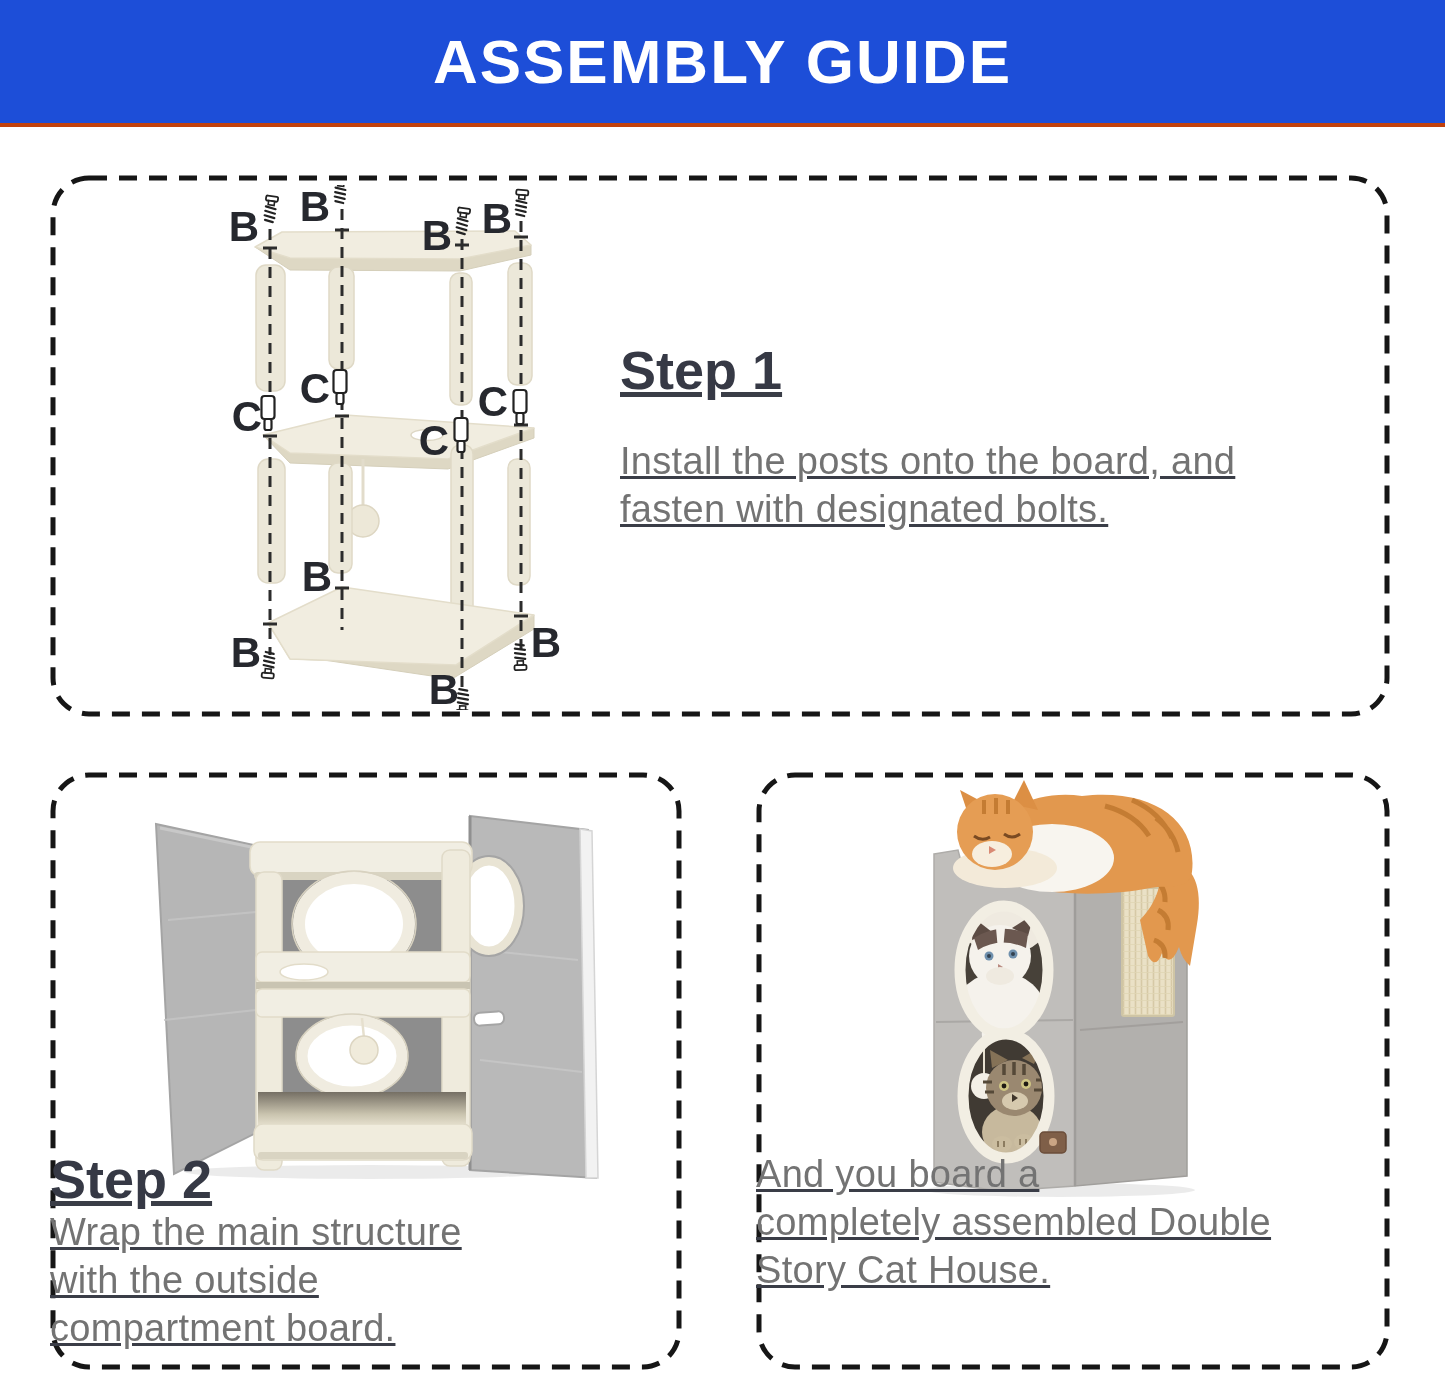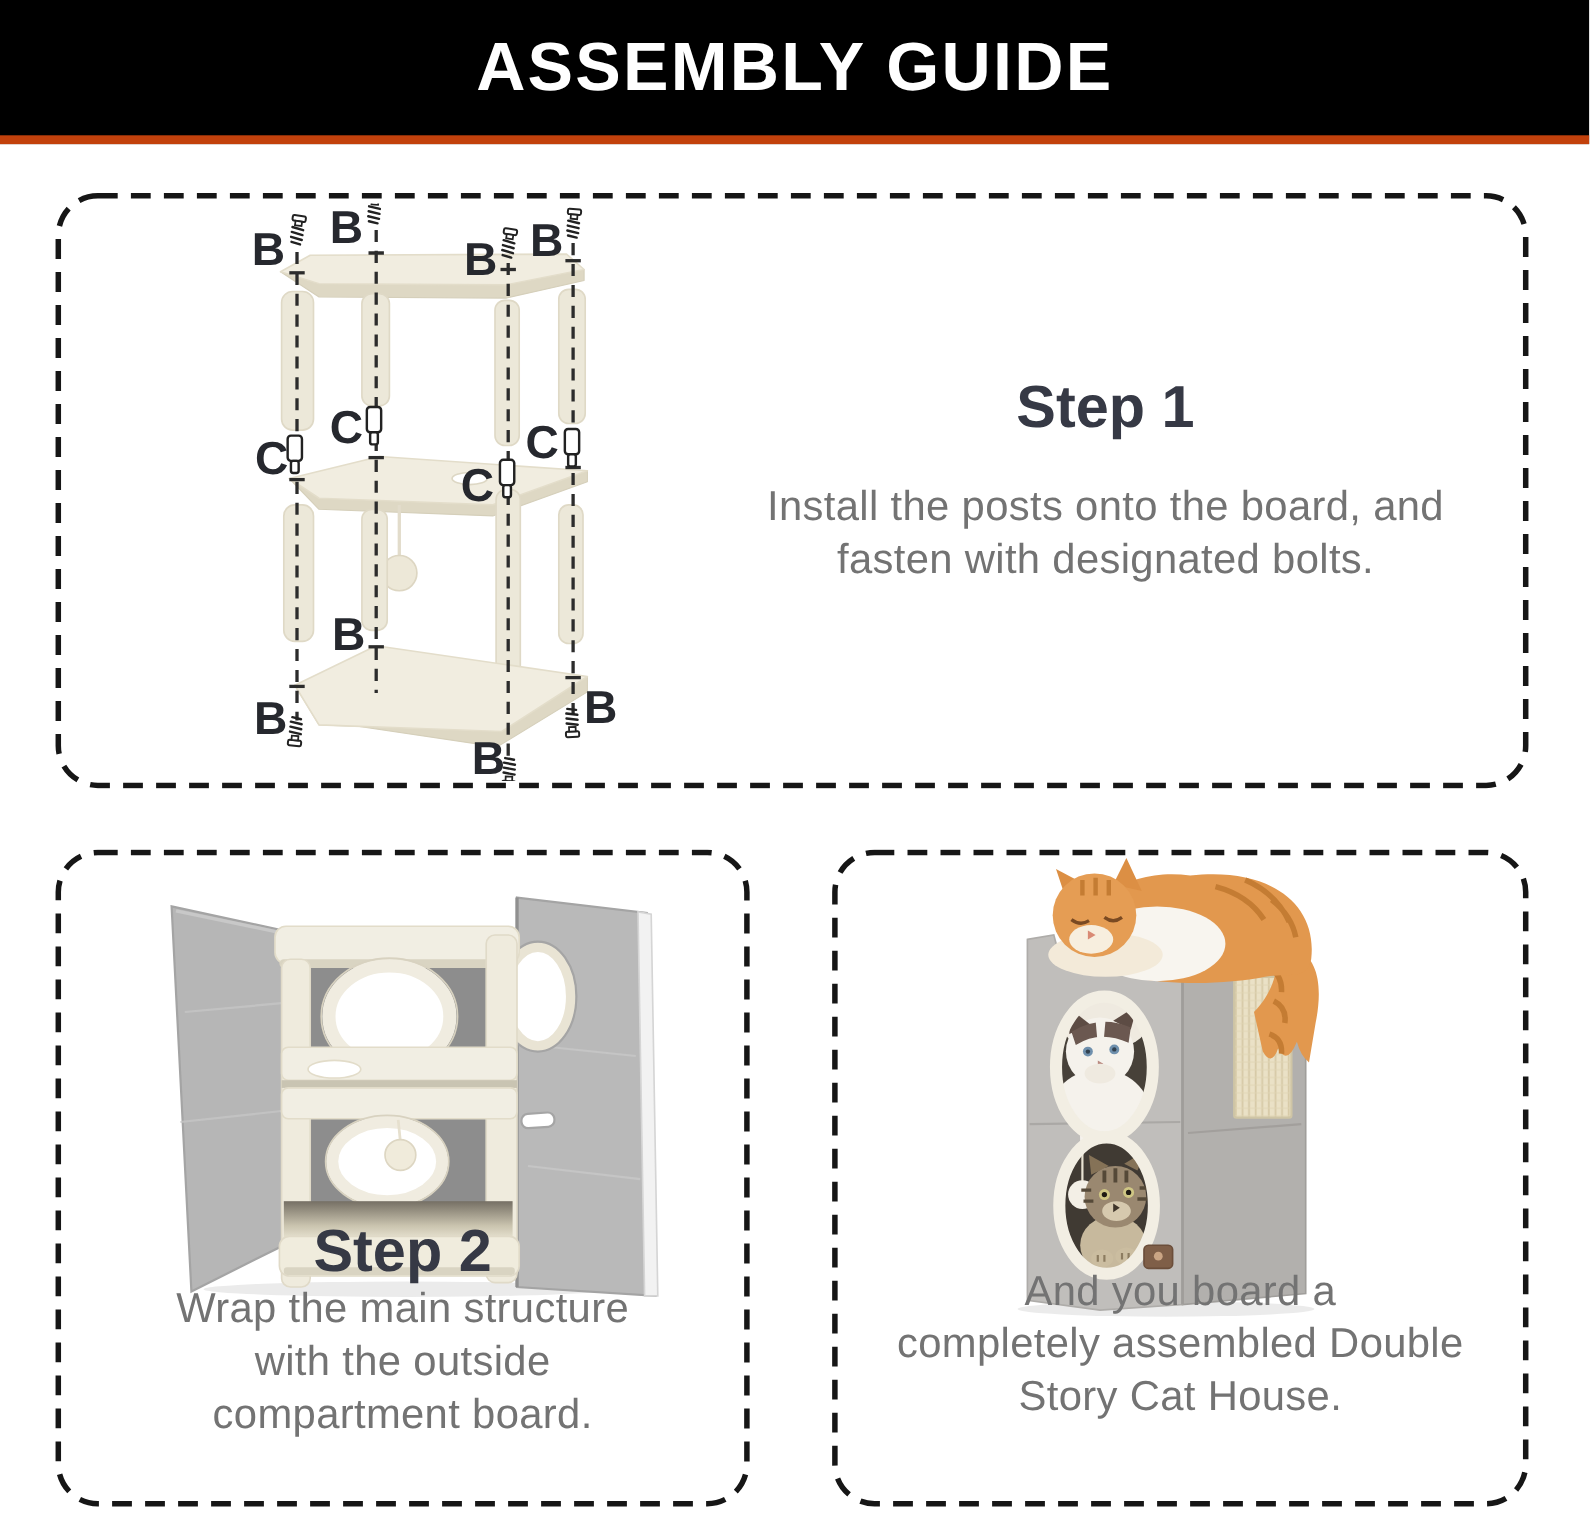--- a/index.html
+++ b/index.html
@@ -1,25 +1,25 @@
 <!DOCTYPE html>
 <html><head>
 <meta charset="utf-8">
 <style>
   html,body{margin:0;padding:0;background:#ffffff;}
   .page{position:relative;width:1445px;height:1375px;background:#ffffff;overflow:hidden;
         font-family:"Liberation Sans", sans-serif;color:#3a3d47;}
   .abs{position:absolute;}
-  .header{left:0;top:0;width:1445px;height:123px;background:#000000;
+  .header{left:0;top:0;width:1445px;height:123px;background:#1d4ed8;
           display:flex;align-items:center;justify-content:center;
-          border-bottom:8px solid #c2410c;}
+          border-bottom:4px solid #c2410c;}
   .header h1{margin:0;font-size:62px;font-weight:700;letter-spacing:2px;color:#ffffff;}
   .panel{pointer-events:none;}
   .panel svg{display:block;}
-  .steptext{text-align:center;}
+  .steptext{text-decoration:underline;}
   .steptext .head{font-size:54px;line-height:58px;font-weight:700;color:#363945;}
   .steptext .body{font-size:38px;line-height:48px;font-weight:400;color:#737373;letter-spacing:0.3px;}
   .s1 .body{margin-top:38px;}
   .s23 .body{}
   text.lbl{font-family:"Liberation Sans",sans-serif;font-size:42px;font-weight:700;fill:#26282e;text-anchor:middle;}
 </style>
 </head>
 <body>
 
 <div class="page">
@@ -205,21 +205,21 @@
         <line x1="232" y1="218" x2="234" y2="238" stroke="#e6e0ce" stroke-width="2.5"></line>
         <circle cx="234" cy="250" r="14" fill="#f0ebdb" stroke="#ddd6c2" stroke-width="1.5"></circle>
 
         <rect x="128" y="292" width="208" height="34" fill="url(#gInt)"></rect>
         <rect x="124" y="324" width="218" height="36" rx="9" fill="#f0ecdd" stroke="#e0dac8" stroke-width="1.5"></rect>
         <rect x="128" y="352" width="210" height="7" rx="3" fill="#d9d4c2"></rect>
       </g>
     </svg>
   </div>
 
-  <div class="abs steptext s23" style="left:50px;top:1108px;width:632px;">
+  <div class="abs steptext s23" style="left:50px;top:1150px;width:632px;">
     <div class="head">Step 2</div>
     <div class="body">
       <div>Wrap the main structure</div>
       <div>with the outside</div>
       <div>compartment board.</div>
     </div>
   </div>
 
   <div class="abs" style="left:900px;top:780px;">
     <svg width="320" height="420" viewBox="0 0 320 420">

